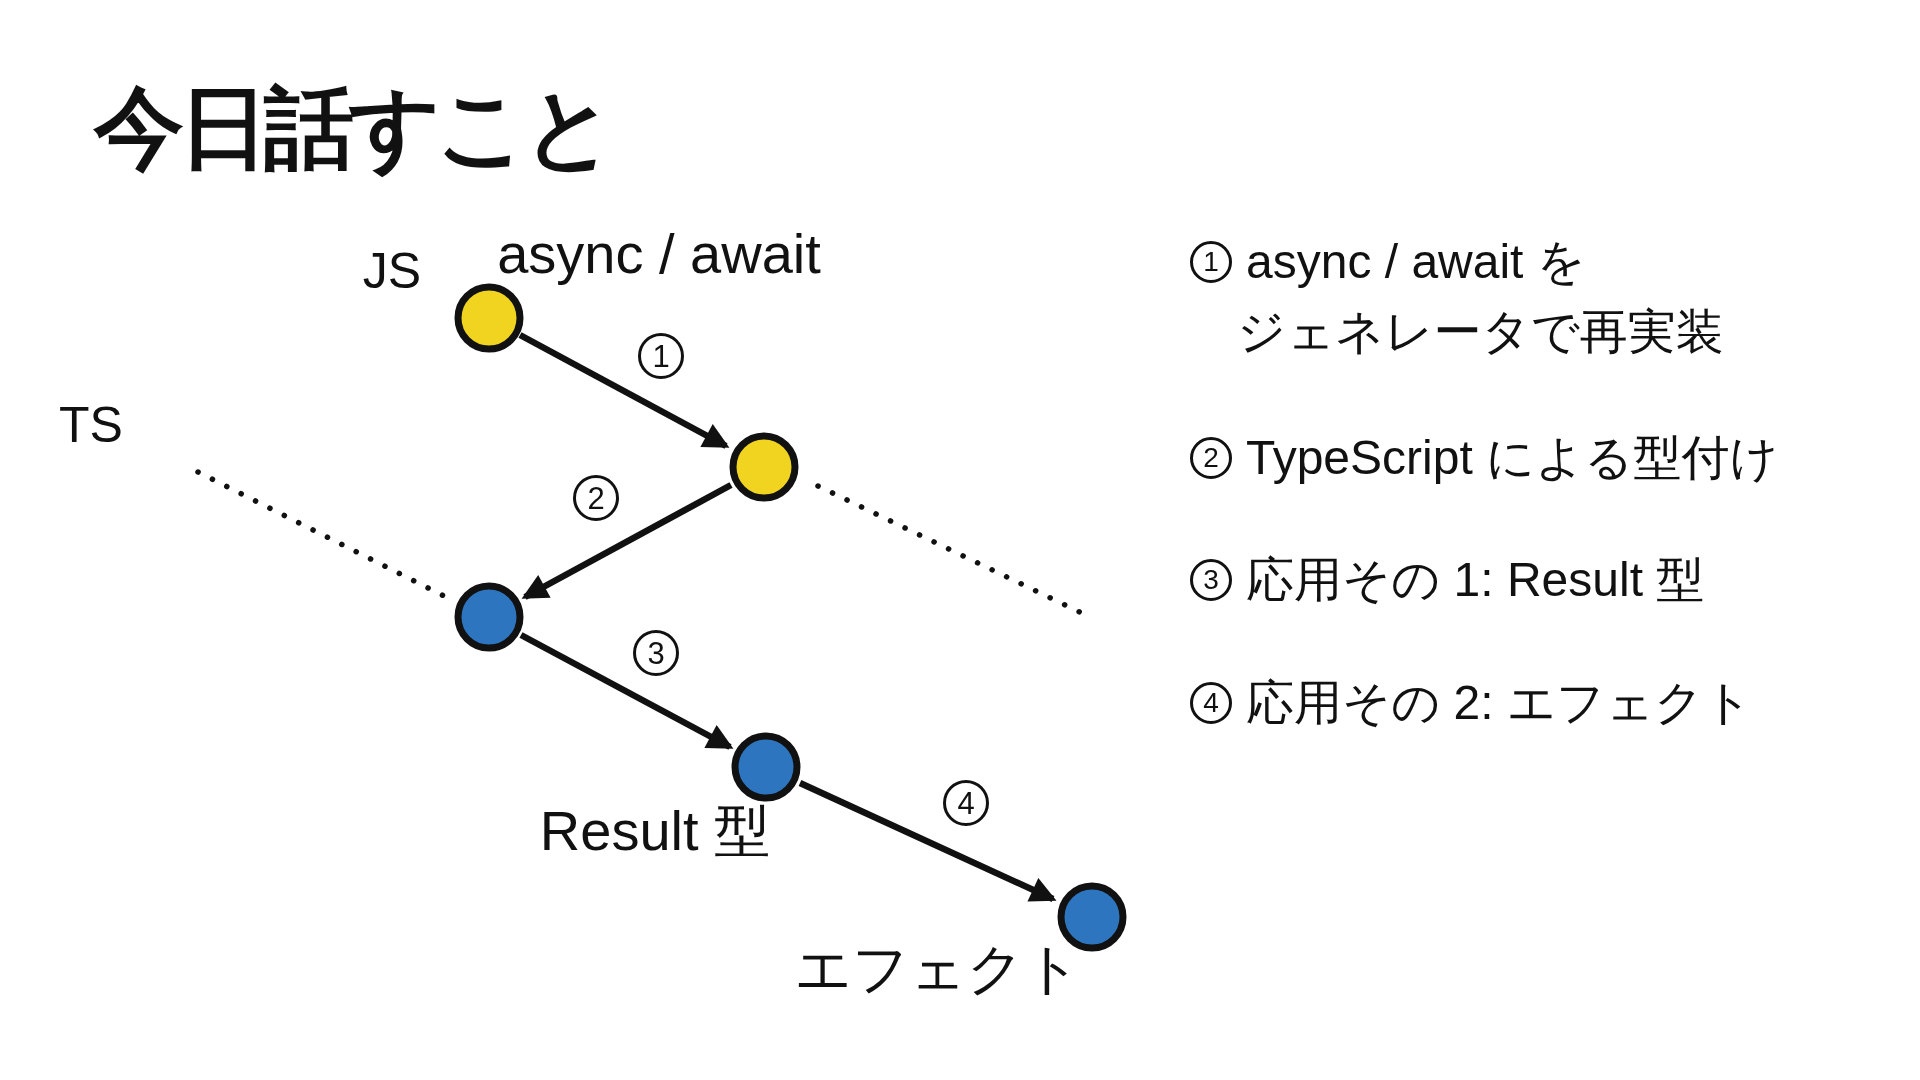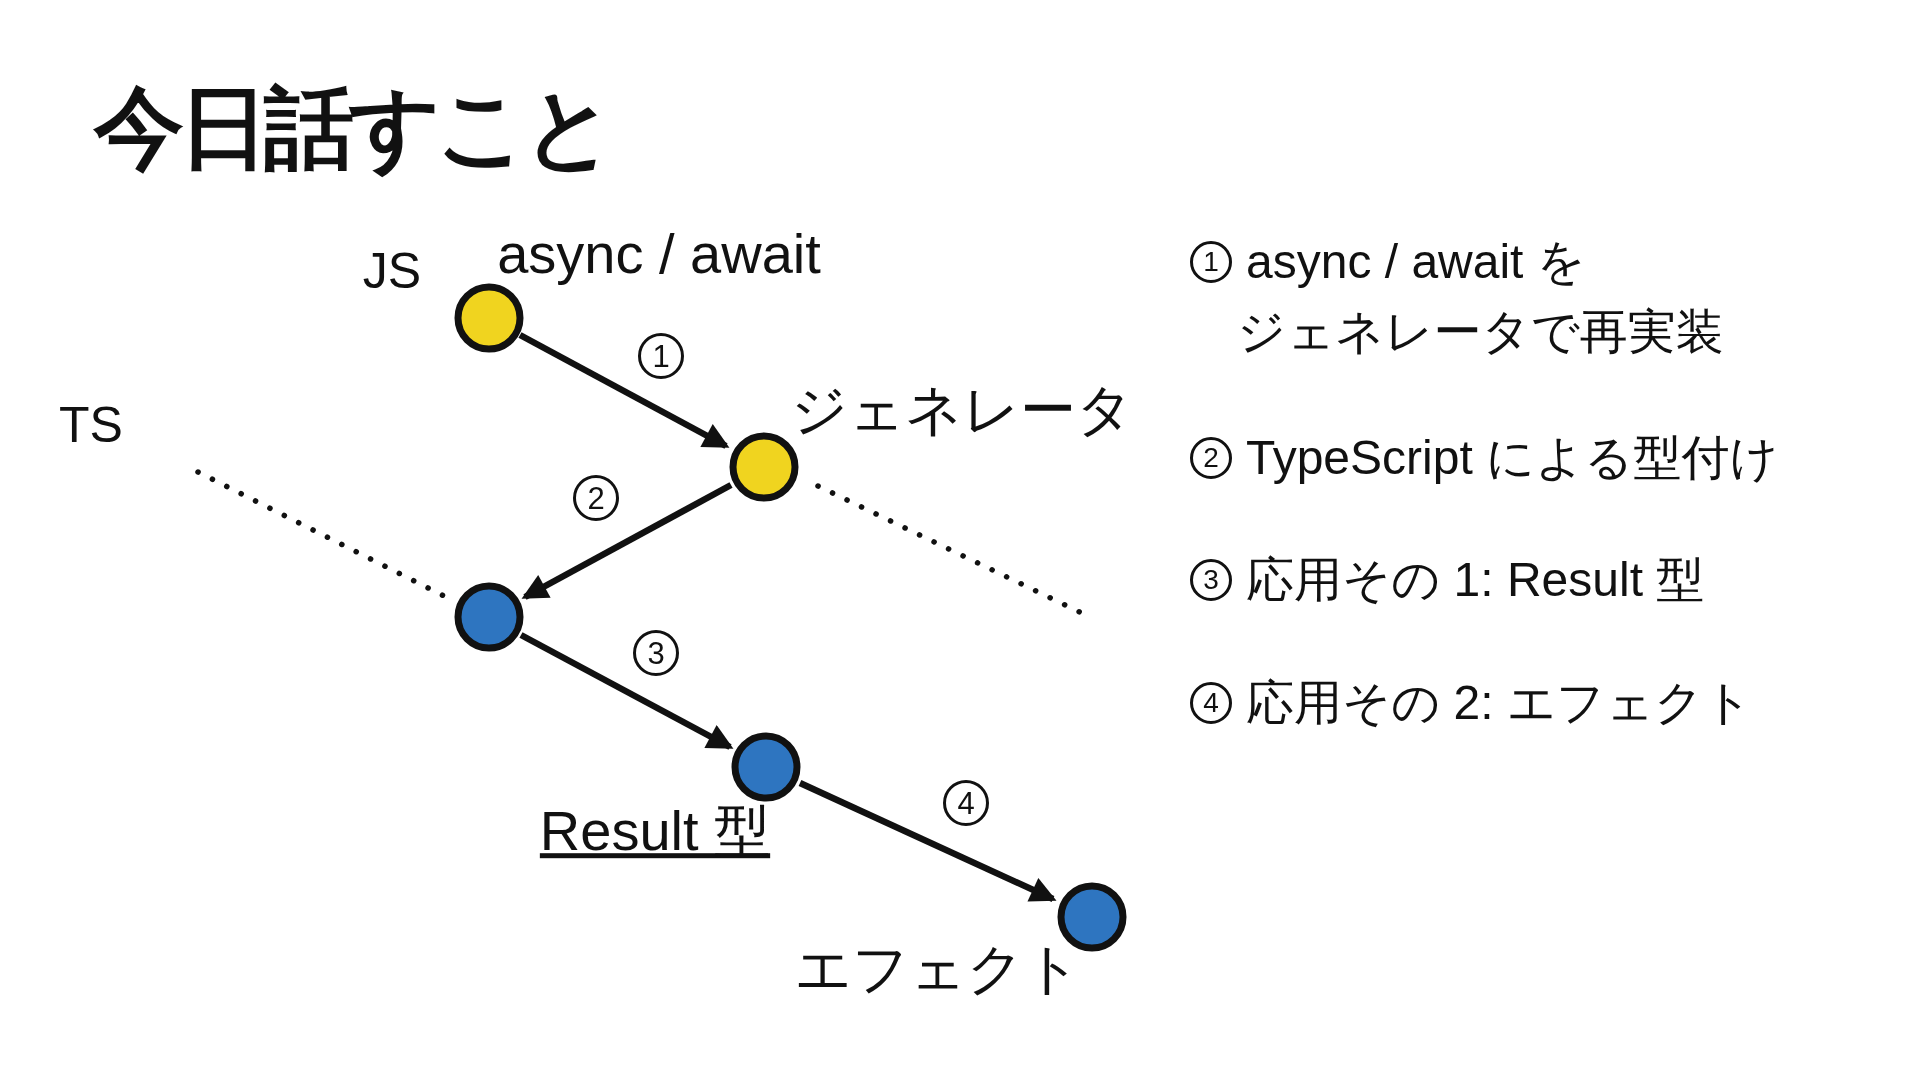--- a/index.html
+++ b/index.html
@@ -113,22 +113,21 @@
     <circle cx="766" cy="758" r="31" stroke="#111111" stroke-width="7" fill="#2E75C0"></circle>
     <circle cx="1092" cy="908" r="31" stroke="#111111" stroke-width="7" fill="#2E75C0"></circle>
   </svg>
 
   <div class="slide-title">今日話すこと</div>
 
   <div class="dlabel lane-label" style="left:392px; top:262px;">JS</div>
   <div class="dlabel lane-label" style="left:91px; top:416px;">TS</div>
 
   <div class="dlabel" style="left:659px; top:245px;">async / await</div>
-  <div class="dlabel" style="left:962px; top:401px;">ジェネレータ</div>
-  <div class="dlabel" style="left:655px; top:822px;text-decoration:underline;">Result 型</div>
+  <div class="dlabel" style="left:655px; top:822px;">Result 型</div>
   <div class="dlabel" style="left:938px; top:960px;">エフェクト</div>
 
   <div class="step-marker" style="left:661px; top:347px;">1</div>
   <div class="step-marker" style="left:596px; top:489px;">2</div>
   <div class="step-marker" style="left:656px; top:644px;">3</div>
   <div class="step-marker" style="left:966px; top:794px;">4</div>
 
   <div class="agenda-line l1">
     <span class="num">1</span>
     <span>async / await を</span>

